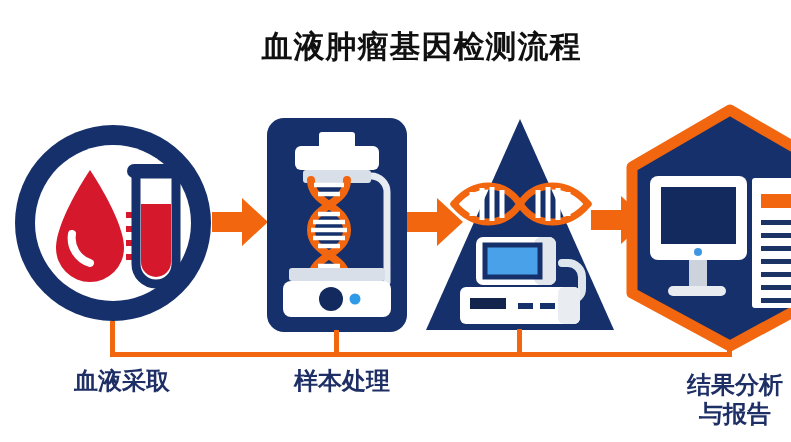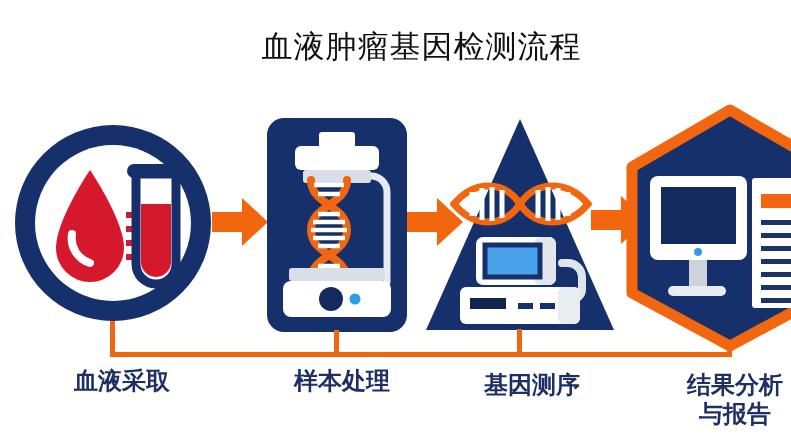--- a/index.html
+++ b/index.html
@@ -4,21 +4,21 @@
 <style>
   html,body { margin:0; padding:0; background:#ffffff; }
   .canvas {
     position:relative; width:791px; height:442px;
     background:#ffffff; overflow:hidden;
     font-family:"Liberation Sans", sans-serif;
   }
   .title {
     position:absolute; top:26px; left:0; width:100%;
     text-align:center; text-indent:52px;
-    font-size:31px; font-weight:400; color:#101010; letter-spacing:1px;
+    font-size:31px; font-weight:700; color:#101010; letter-spacing:1px;
   }
   .icon-svg { position:absolute; }
   .arrow-svg { position:absolute; }
   .conn { position:absolute; background:#f1660e; }
   .stage-label {
     position:absolute; width:170px; text-align:center;
     font-size:24px; font-weight:700; color:#1e2f66; line-height:29px;
   }
 </style>
 </head>
@@ -137,19 +137,18 @@
   </svg>
 
   <div class="conn" style="left:110px; top:352px; width:622px; height:5px;"></div>
   <div class="conn" style="left:110px; top:321px; width:5px; height:34px;"></div>
   <div class="conn" style="left:334px; top:330px; width:5px; height:25px;"></div>
   <div class="conn" style="left:517px; top:329px; width:5px; height:26px;"></div>
   <div class="conn" style="left:727px; top:341px; width:5px; height:14px;"></div>
 
   <div class="stage-label" style="left:257px; top:366px;">样本处理</div>
   <div class="stage-label" style="left:37px; top:366px;">血液采取</div>
-  <div class="stage-label" style="left:447px; top:370px;">基因测序</div>
   <div class="stage-label" style="left:650px; top:370px;">
     <div>结果分析</div>
     <div>与报告</div>
   </div>
 
 </div>
 
 </body></html>

